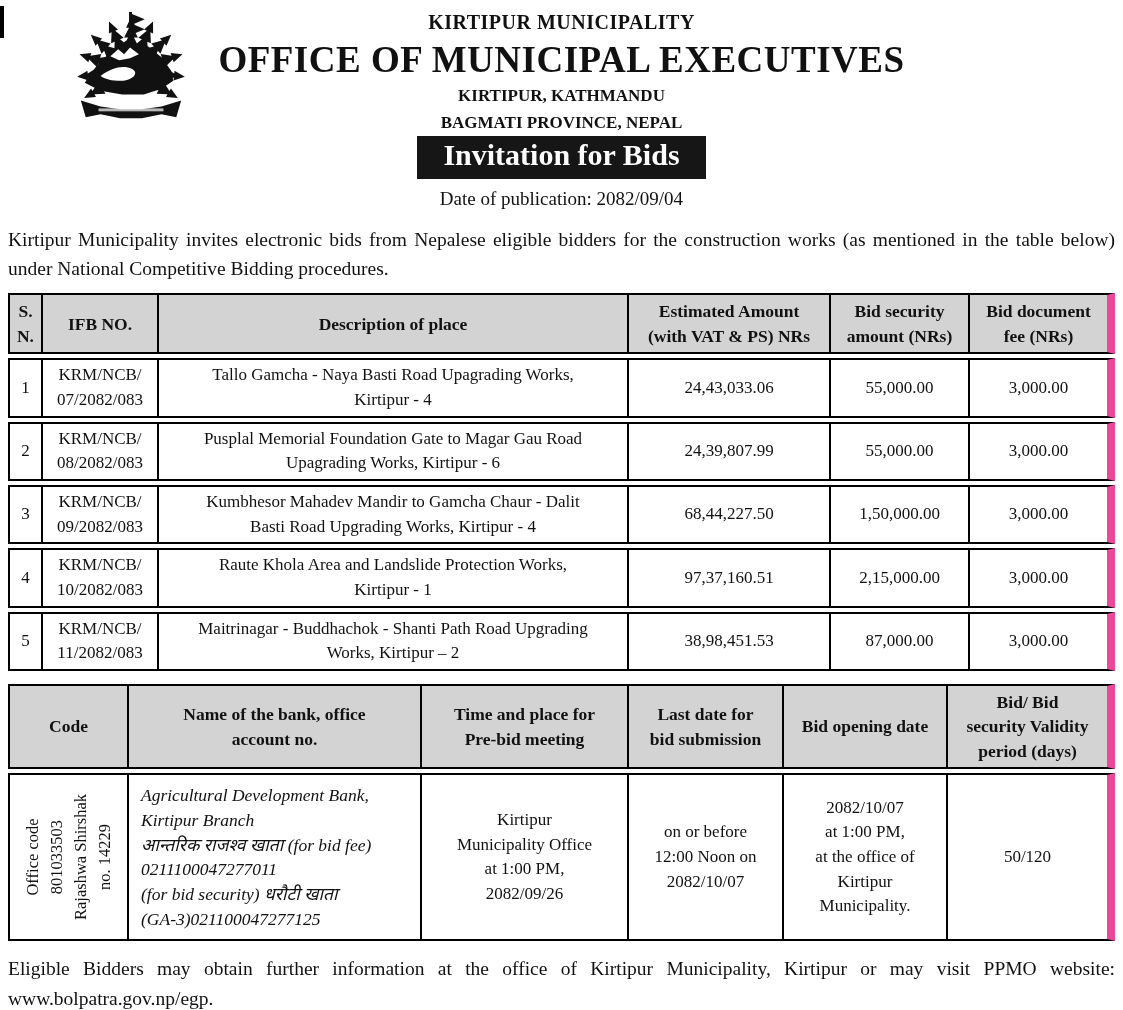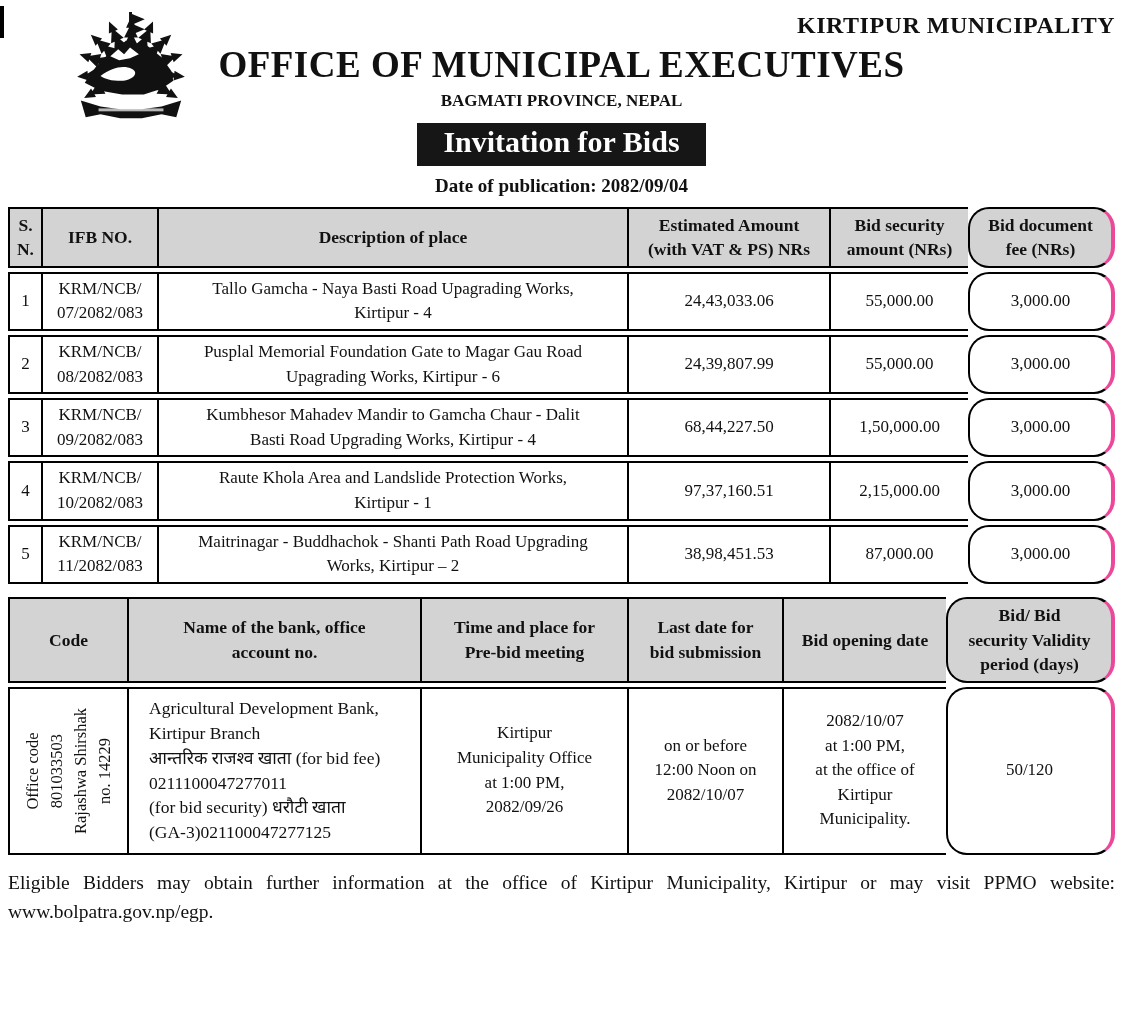--- a/index.html
+++ b/index.html
@@ -10,31 +10,31 @@
     color: #111111;
     position: relative;
     overflow: hidden;
   }
   .page { padding: 10px 8px 0 8px; position: relative; }
   .scan-mark { position: absolute; left: 0; top: 6px; width: 4px; height: 32px; background: #000; }
 
   
   .header { position: relative; text-align: center; }
   .logo { position: absolute; left: 59px; top: 0px; width: 128px; height: 124px; }
-  .title-main { font-size: 24px; font-weight: bold; letter-spacing: 0.5px; line-height: 1.25; text-align: right; }
+  .title-main { font-size: 20px; font-weight: bold; letter-spacing: 0.5px; line-height: 1.25; }
   .title-office { font-size: 37px; font-weight: bold; letter-spacing: 0.5px; line-height: 1.25; margin-top: 2px; }
   .title-sub { font-size: 17px; font-weight: bold; line-height: 1.55; }
-  .banner-wrap { margin-top: 8px; }
+  .banner-wrap { }
   .banner {
     display: inline-block;
     background: #161616; color: #ffffff;
     font-size: 30px; font-weight: bold;
     padding: 2px 26px 7px 26px;
   }
-  .pubdate { font-size: 19px; font-weight: bold; margin-top: 9px; }
+  .pubdate { font-size: 19px; font-weight: normal; margin-top: 9px; }
 
   
   .intro {
     margin-top: 15px;
     font-size: 19.5px; line-height: 1.5;
     text-align: justify;
   }
 
   
   table {
@@ -44,21 +44,21 @@
     border-spacing: 0 4px;
   }
   th, td {
     border: 2px solid #000;
     border-right: none;
     vertical-align: middle;
     text-align: center;
     white-space: pre-line;
     overflow: visible;
   }
-  th:last-child, td:last-child { border-right: 4px solid #ec4899; border-radius: 21px; }
+  th:last-child, td:last-child { border-right: 8px solid #ec4899; }
   th {
     background: #d3d3d3;
     font-size: 17.5px; font-weight: bold; line-height: 1.4;
     padding: 4px 3px;
   }
   td { font-size: 17px; line-height: 1.45; padding: 3px 6px; }
 
   .bids { margin-top: 6px; }
   .bids thead th { height: 56px; }
   .bids tbody td { height: 53px; }
@@ -69,23 +69,24 @@
   .code-cell { position: relative; }
   .rot {
     position: absolute; left: 50%; top: 50%;
     transform: translate(-50%, -50%) rotate(-90deg);
     width: 175px;
     font-size: 16.5px; line-height: 1.45;
     text-align: center; white-space: pre-line;
   }
   .bank-cell {
     text-align: left;
-    padding-left: 20px; padding-right: 4px;
+    padding-left: 12px; padding-right: 4px;
     font-size: 17.5px; line-height: 1.42;
     font-family: "Liberation Serif", "DejaVu Sans", serif;
+    font-style: italic;
   }
 
   
   .footnote {
     margin-top: 9px;
     font-size: 19.5px; line-height: 1.5;
     text-align: justify;
     word-spacing: 2px;
   }
 </style>
@@ -138,27 +139,29 @@
           <path fill="#fff" d="M44,47 L52,40 58,45 64,38 73,45 64,49 53,51 Z"></path>
           <path fill="#fff" d="M34,67 C46,58 58,56 66,60 C74,64 66,72 55,72 C45,72 38,70 34,67 Z"></path>
           <path d="M63,2 L63,28 66,28 66,2 Z M66,4 L79,9.5 66,15 Z M66,14 L79,19.5 66,25 Z"></path>
           <path d="M14,92 L34,98 54,101 76,101 96,98 116,92 111,109 96,106 76,110 54,110 34,106 19,109 Z"></path>
           <rect x="32" y="100" width="66" height="3" fill="#fff" opacity="0.7"></rect>
         </g>
       </svg>
     </div>
     <div class="title-main">KIRTIPUR MUNICIPALITY</div>
     <div class="title-office">OFFICE OF MUNICIPAL EXECUTIVES</div>
+    <div class="title-sub">KIRTIPUR, KATHMANDU</div>
     <div class="title-sub">BAGMATI PROVINCE, NEPAL</div>
     <div class="banner-wrap">
       <span class="banner">Invitation for Bids</span>
     </div>
     <div class="pubdate">Date of publication: 2082/09/04</div>
   </div>
 
+  <p class="intro">Kirtipur Municipality invites electronic bids from Nepalese eligible bidders for the construction works (as mentioned in the table below) under National Competitive Bidding procedures.</p>
 
   <table class="bids">
     <colgroup>
       <col style="width:33px">
         <col style="width:116px">
         <col style="width:470px">
       <col style="width:202px">
         <col style="width:139px">
         <col style="width:147px">
     </colgroup>

